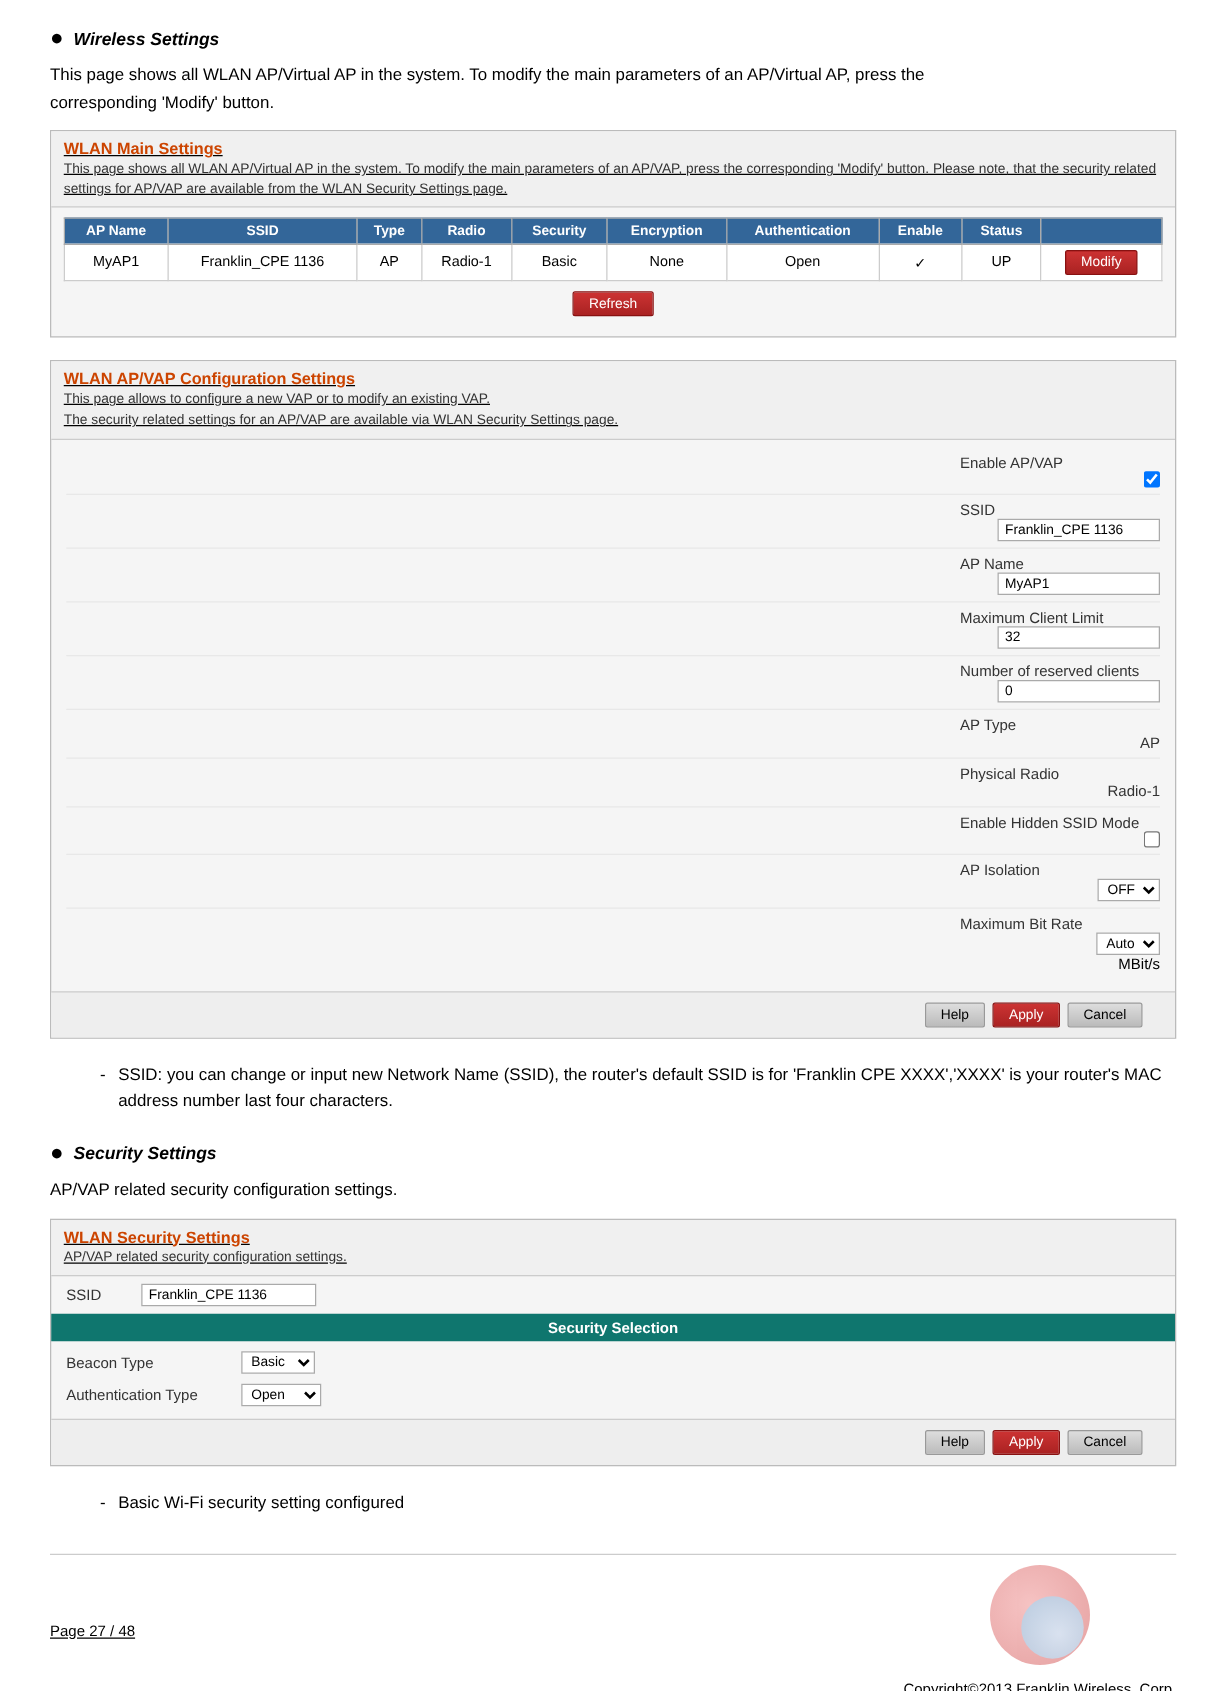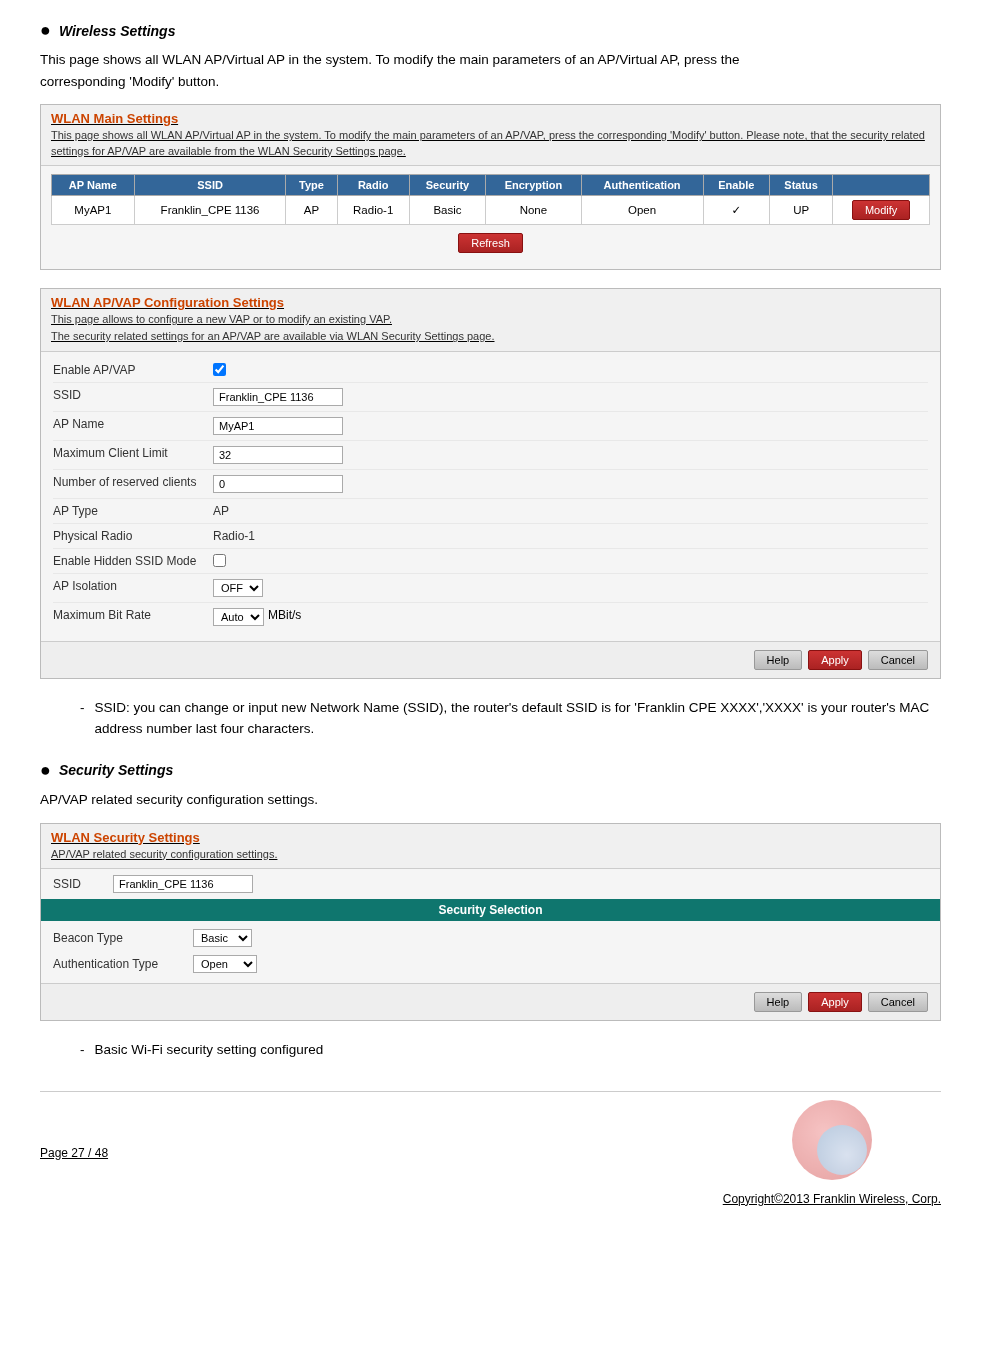--- a/index.html
+++ b/index.html
@@ -94,23 +94,24 @@
       padding: 3px 12px;
       font-size: 11px;
       cursor: pointer;
       border-radius: 2px;
     }
 
     
     .config-form { padding: 6px 12px 10px 12px; }
     .form-row {
       display: flex;
-      align-items: flex-start;
+      align-items: flex-end;
       padding: 5px 0;
       border-bottom: 1px solid #e8e8e8;
+      flex-direction: column;
     }
     .form-row:last-child { border-bottom: none; }
     .form-label {
       width: 160px;
       font-size: 12px;
       color: #333;
       flex-shrink: 0;
     }
     .form-value {
       font-size: 12px;
@@ -129,21 +130,21 @@
     select.form-select {
       padding: 1px 3px;
       border: 1px solid #aaa;
       font-size: 11px;
       background: #fff;
     }
     .action-row {
       display: flex;
       justify-content: flex-end;
       gap: 6px;
-      padding: 8px 12px;
+      padding: 8px 26px;
       border-top: 1px solid #ccc;
       background: #eee;
     }
 
     
     .dash-item {
       margin: 8px 0 8px 40px;
       font-size: 13.5px;
       line-height: 1.6;
       display: flex;

